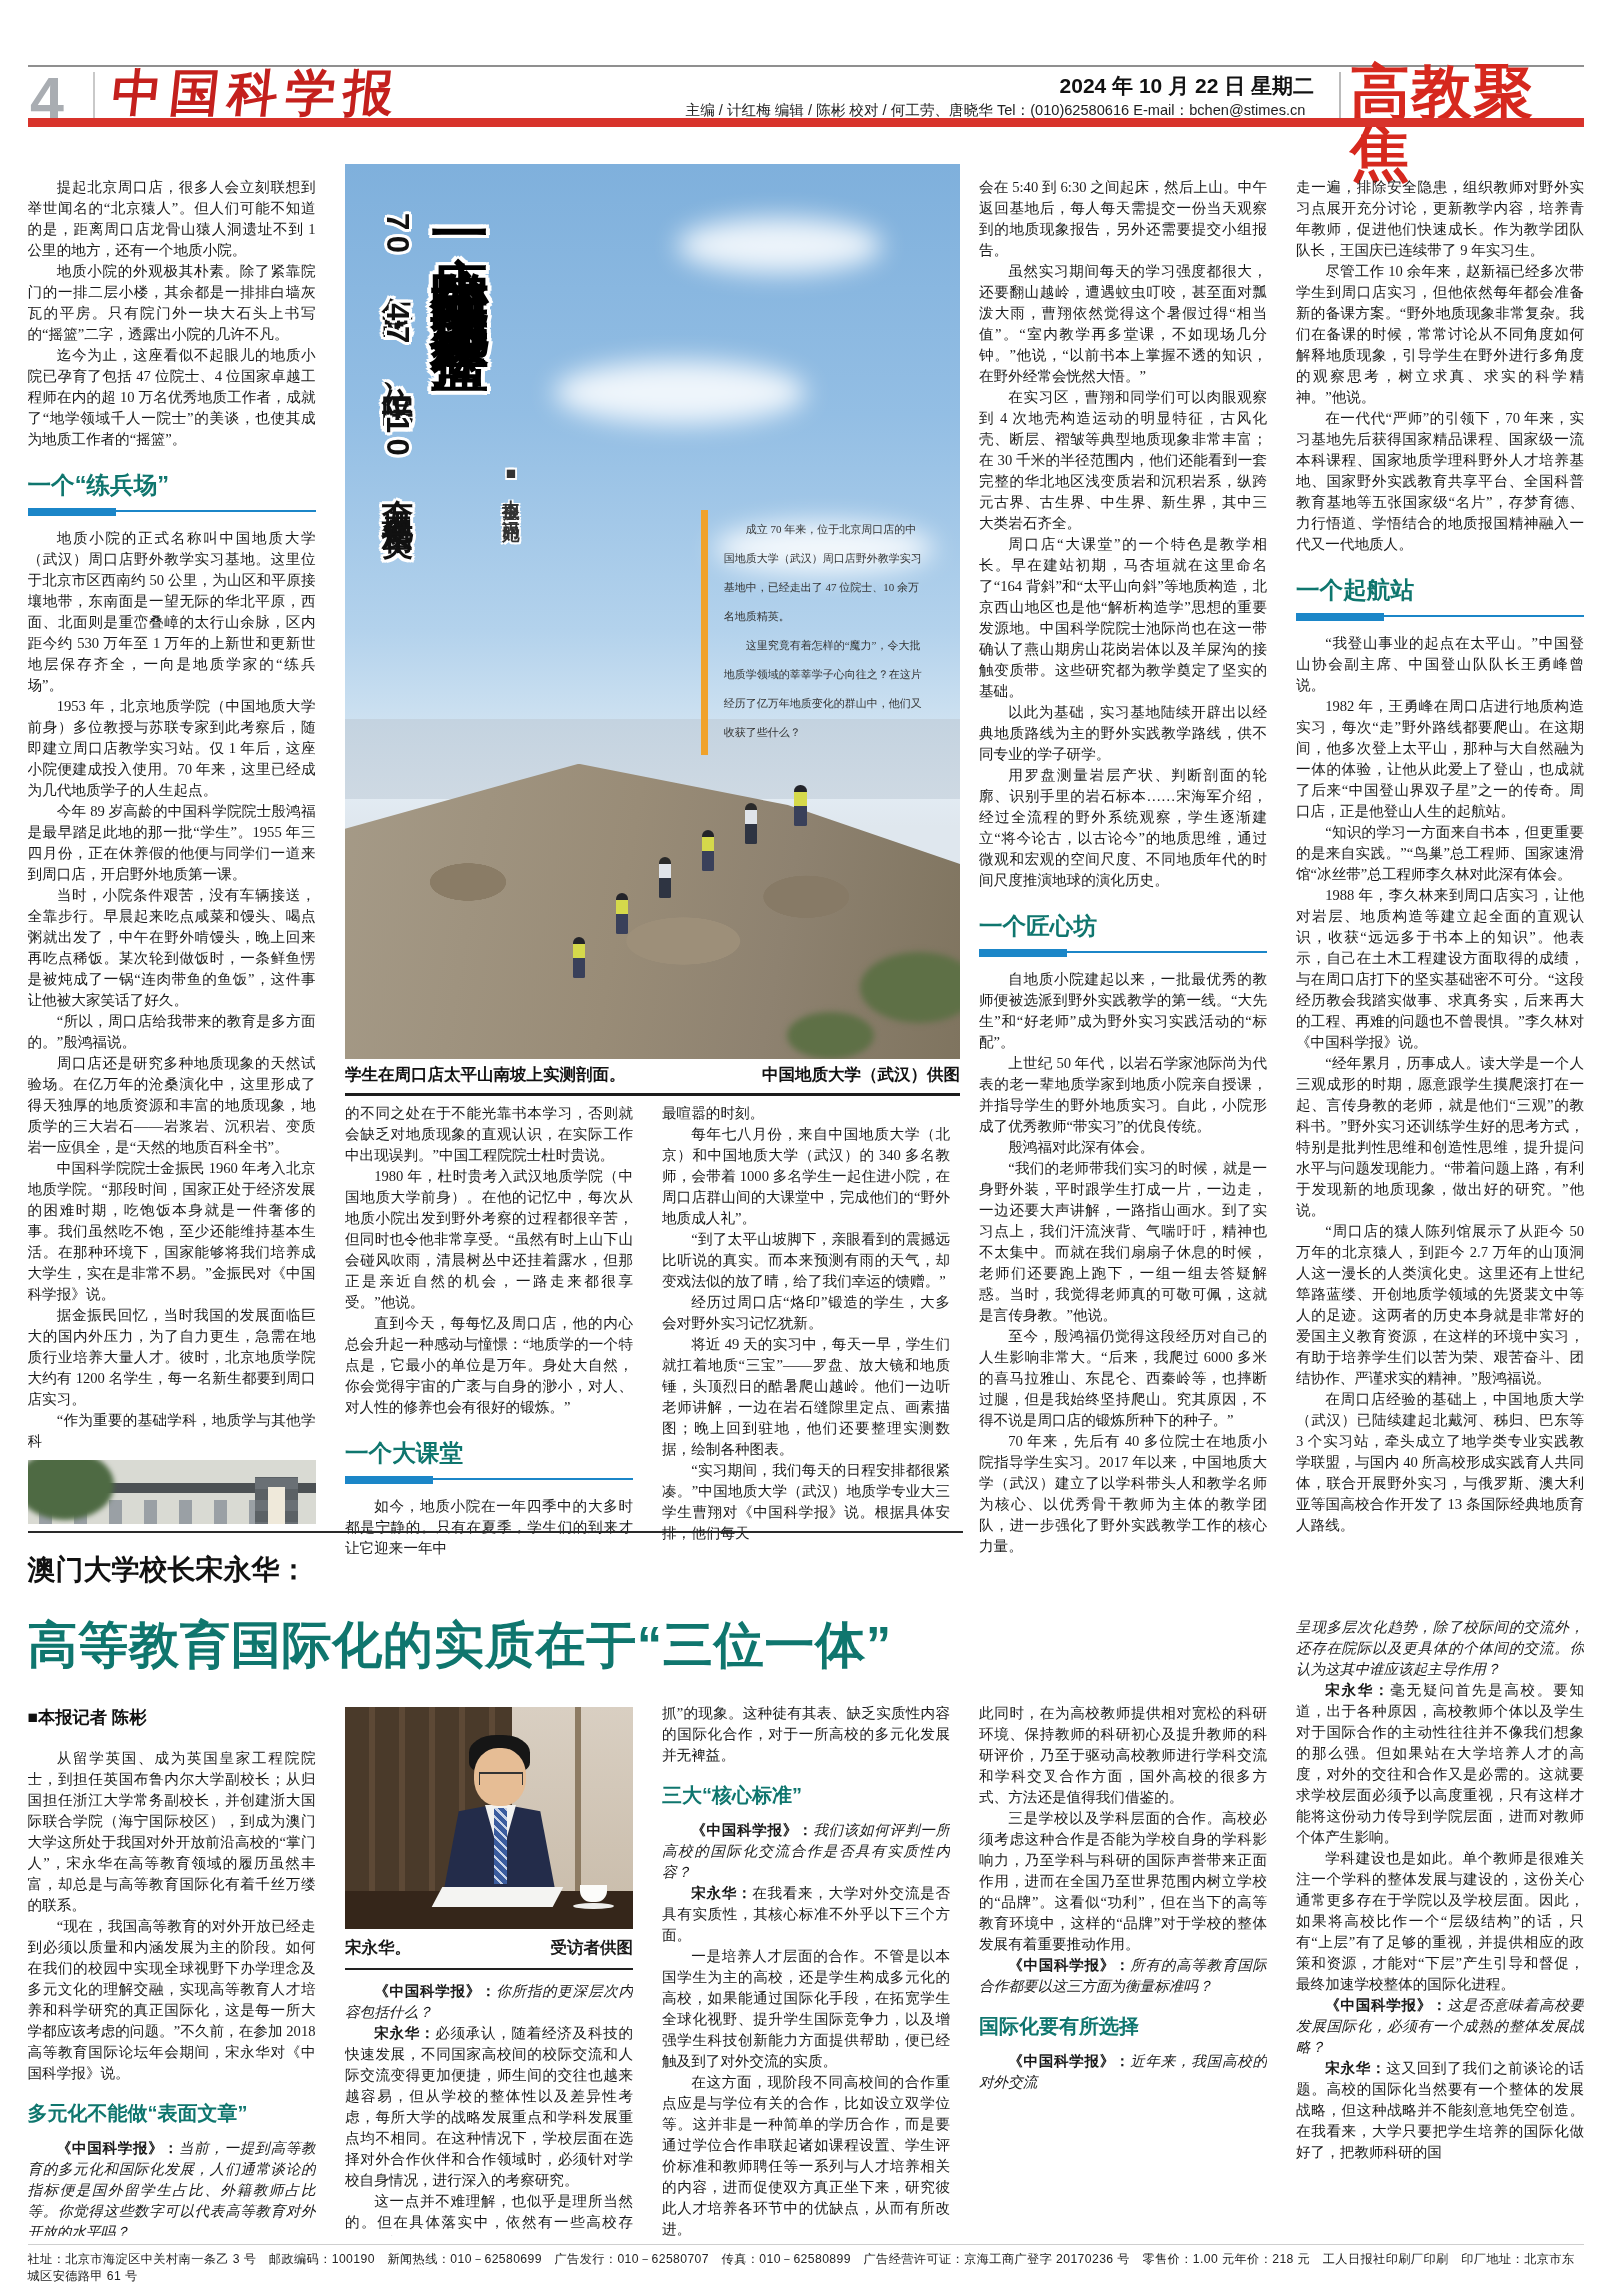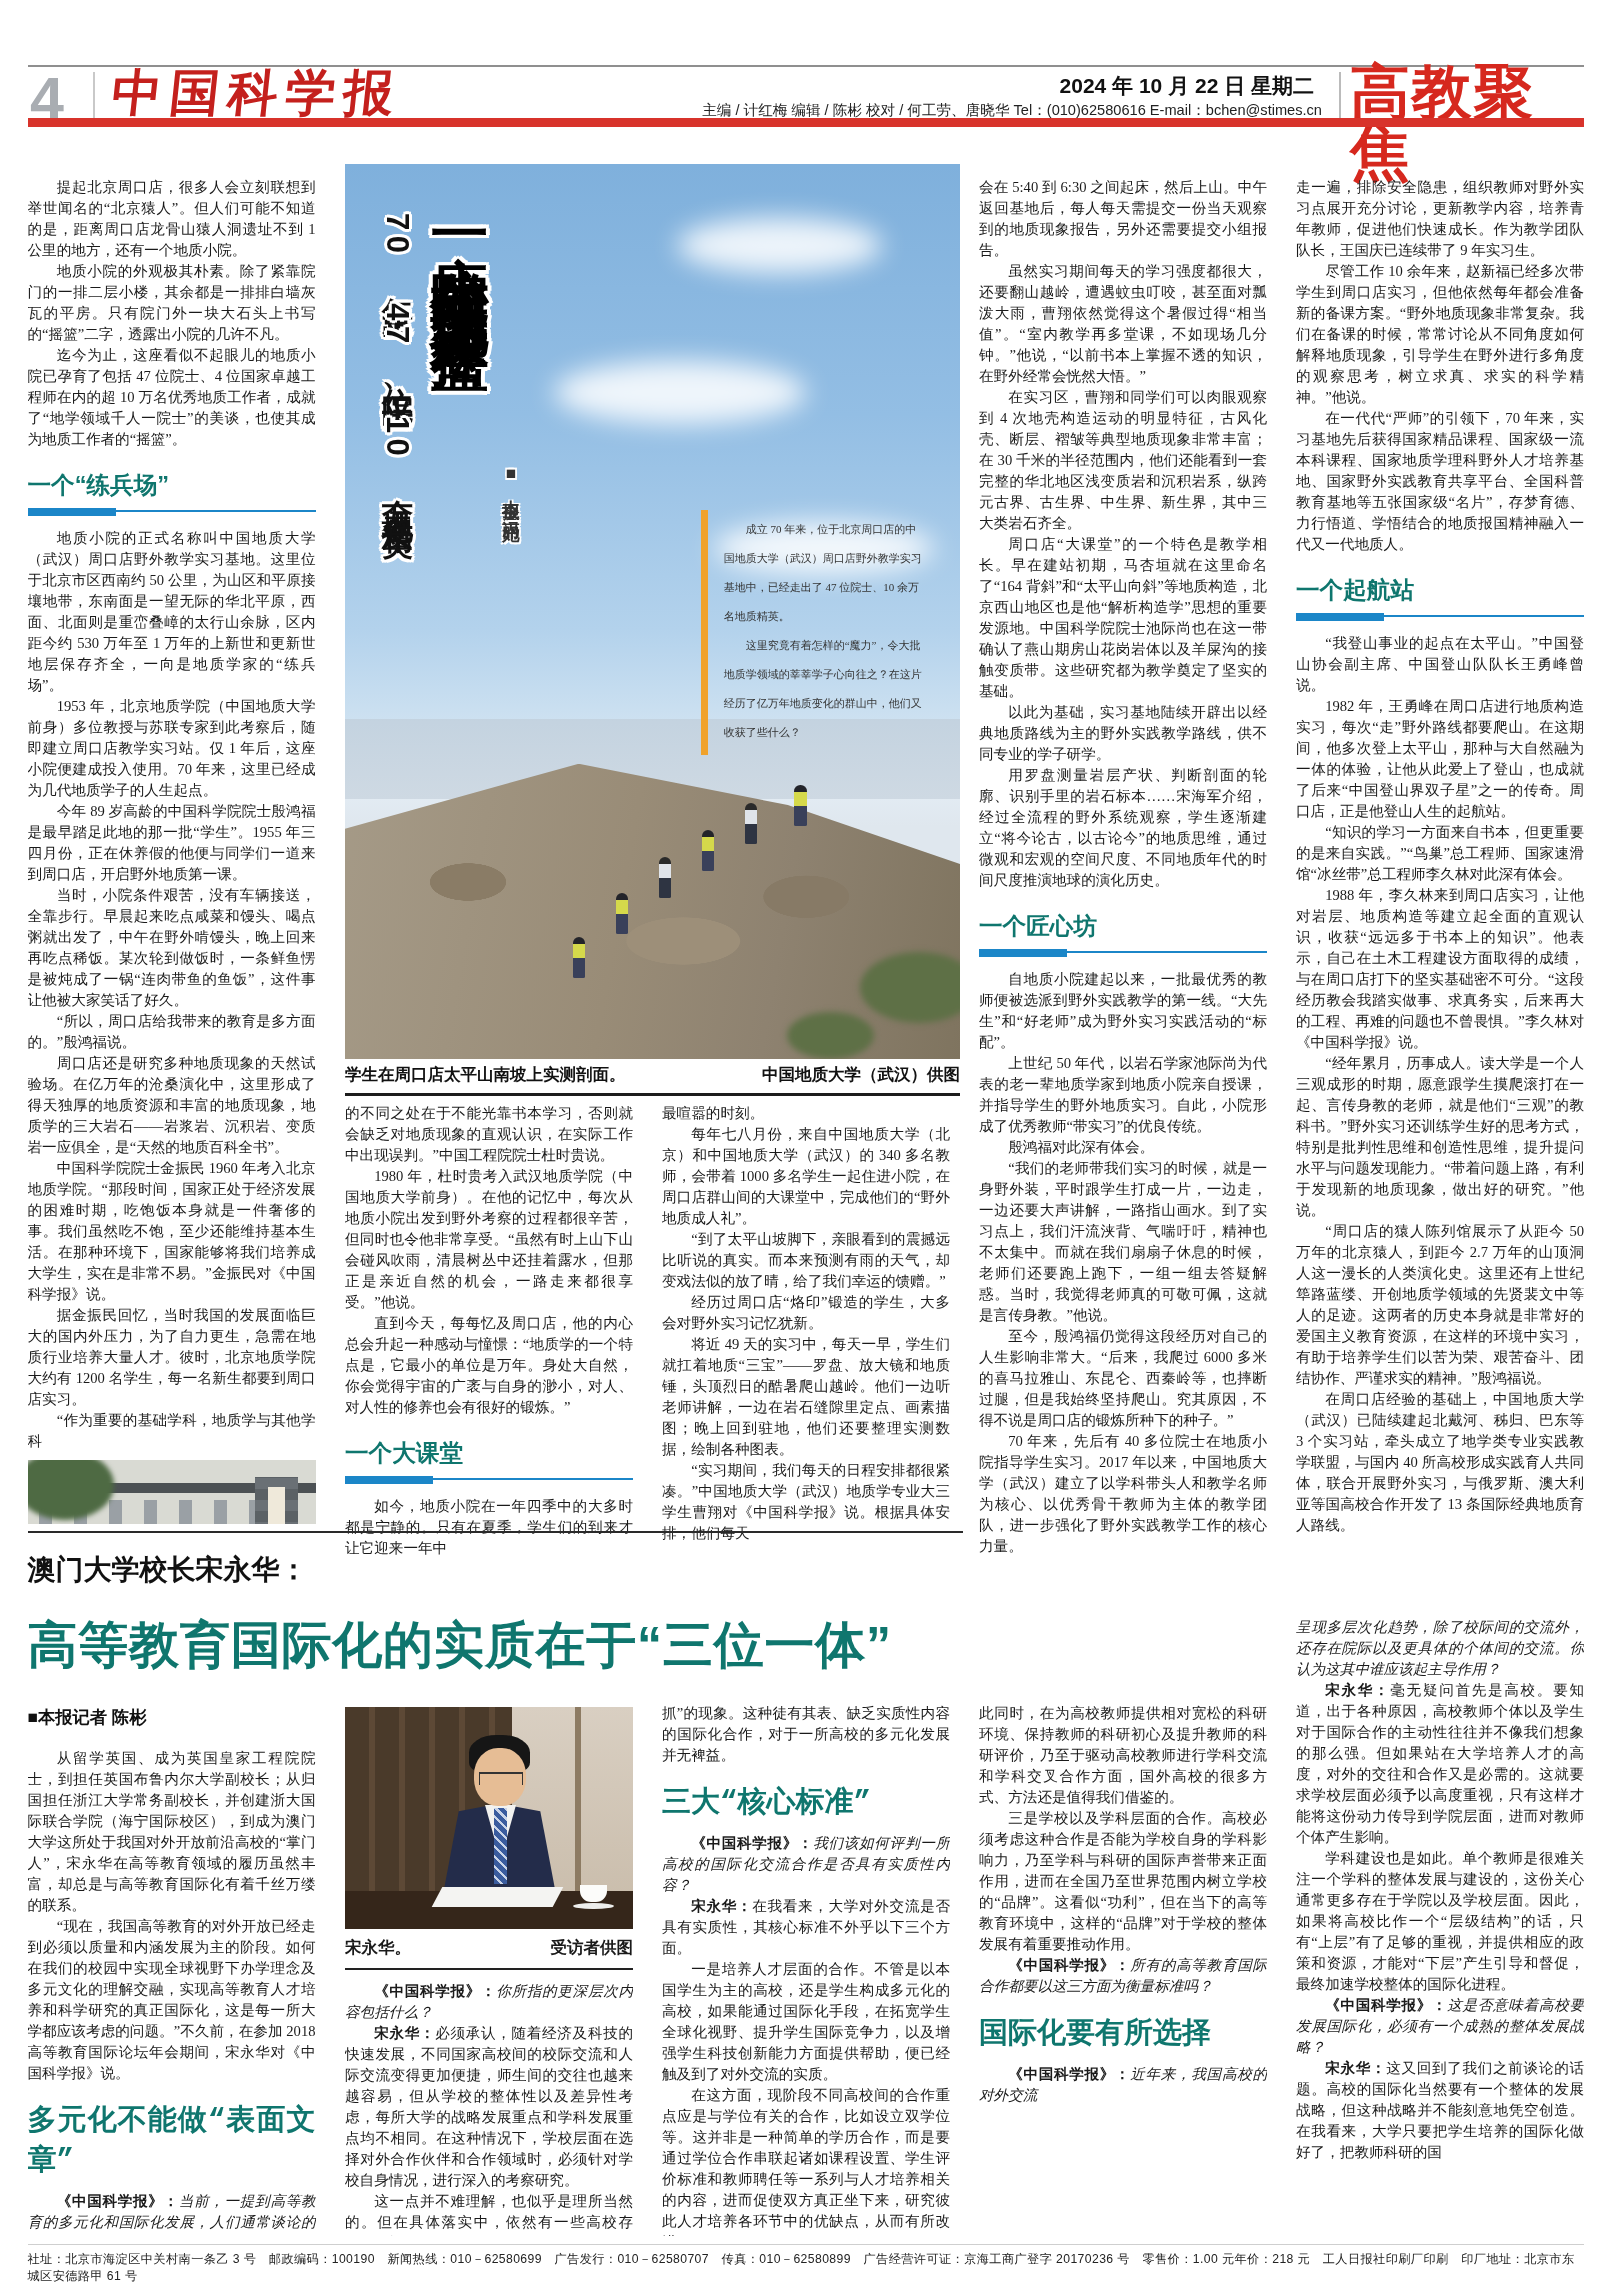--- a/index.html
+++ b/index.html
@@ -6,35 +6,35 @@
   #page{position:relative;width:1611px;height:2295px;background:#ffffff;overflow:hidden;
         font-family:"Liberation Serif","DejaVu Serif",serif;color:#1a1a1a;}
   .abs{position:absolute;}
   
   #toprule{left:27.5px;top:65px;width:1556px;height:2.4px;background:#8f8f8f;}
   #pageno{left:30px;top:69px;font:700 61px "Liberation Sans",sans-serif;color:#a9adb2;line-height:1;}
   #pageno-rule{left:93px;top:72px;width:1.6px;height:46px;background:#c9c9c9;}
   #masthead{left:112px;top:68px;font:900 50px "Liberation Serif",serif;color:#c4201d;
             letter-spacing:7.9px;transform:skewX(-6deg);line-height:1;}
   #dateline{left:818px;top:72px;width:496px;text-align:right;font:700 21px "Liberation Sans",sans-serif;color:#111;}
-  #editors{left:669px;top:101px;width:653px;text-align:right;font:400 14.6px "Liberation Sans",sans-serif;color:#222;}
+  #editors{left:669px;top:101px;width:653px;text-align:center;font:400 14.6px "Liberation Sans",sans-serif;color:#222;}
   #head-divider{left:1339px;top:72px;width:1.6px;height:50px;background:#bbb;}
   #section-name{left:1350px;top:63px;width:236px;font:900 60px "Liberation Sans",sans-serif;color:#d6281e;letter-spacing:1.6px;line-height:1;}
   #redband{left:27.5px;top:118px;width:1556px;height:9.4px;background:#d8332b;}
   
   .col{position:absolute;width:288px;overflow:hidden;font-size:14.6px;line-height:21px;text-align:justify;}
   .bp{margin:0;text-indent:2em;}
   .bp.ni{text-indent:0;}
   .ld{font-family:Liberation Serif, serif;font-weight:bold;}
   .qq i{font-style:italic;}
   .sec-head{font:700 23.6px "Liberation Sans",sans-serif;color:#0f766e;margin:19px 0 15.7px 0;position:relative;
             padding-bottom:9.4px;}
   .sec-head.blue{border-bottom:2.4px solid #1b86c8;}
   .sec-head.blue::after{content:"";position:absolute;left:0;bottom:-5.5px;width:88px;height:7.9px;background:#1b86c8;}
-  .sec-head.plain{padding-bottom:0;margin:15.7px 0 11px 0;font-size:29px;font-family:Liberation Mono, monospace;}
+  .sec-head.plain{padding-bottom:0;margin:15.7px 0 11px 0;font-size:20px;}
   
   #bigphoto{left:345px;top:164px;width:615px;height:895px;overflow:hidden;background:#9ec6e8;}
   .sky{position:absolute;inset:0;background:linear-gradient(180deg,#7fb0dc 0%,#93bee4 28%,#b3d2ec 52%,#cfe2f1 63%,#e3ecf4 70%,#dfe7ee 74%);}
   .cloud{position:absolute;background:rgba(255,255,255,.85);border-radius:50%;filter:blur(12.6px);}
   .cityband{position:absolute;left:0;top:62%;width:100%;height:9%;background:linear-gradient(180deg,#c3d2df,#cdd8e2);opacity:.95;}
   .hill{position:absolute;left:0;bottom:0;width:100%;height:33%;
         background:
           radial-gradient(63px 31px at 20% 40%,#8a7c66 0 60%,transparent 61%),
           radial-gradient(94px 39px at 55% 60%,#9d8f79 0 60%,transparent 61%),
           radial-gradient(71px 35px at 75% 45%,#877a66 0 60%,transparent 61%),

